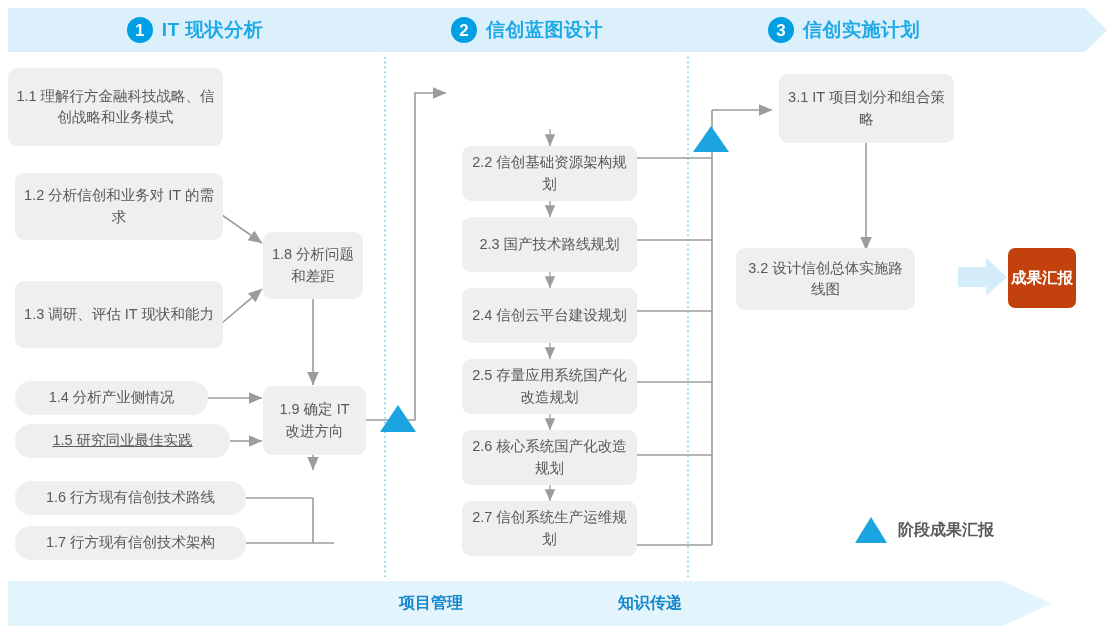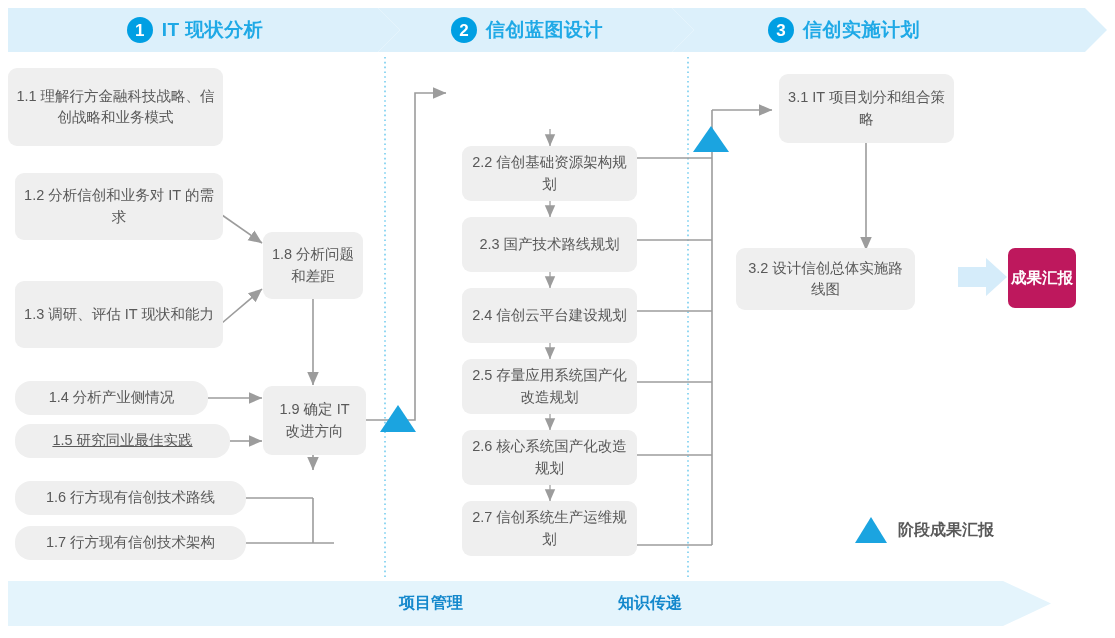--- a/index.html
+++ b/index.html
@@ -50,21 +50,21 @@
     display:flex;align-items:center;justify-content:center;
     text-align:center;
     padding:4px 8px;
     box-sizing:border-box;
   }
   .box.pill{border-radius:16px;}
 
   
   .result-badge{
     position:absolute;
-    background:#be185d;
+    background:#c2410c;
     border-radius:7px;
     color:#ffffff;font-size:15.5px;font-weight:bold;
     line-height:1.3;
     display:flex;align-items:center;justify-content:center;
     text-align:center;
   }
 
   
   .legend{position:absolute;display:flex;align-items:center;gap:11px;}
   .legend-tri{

